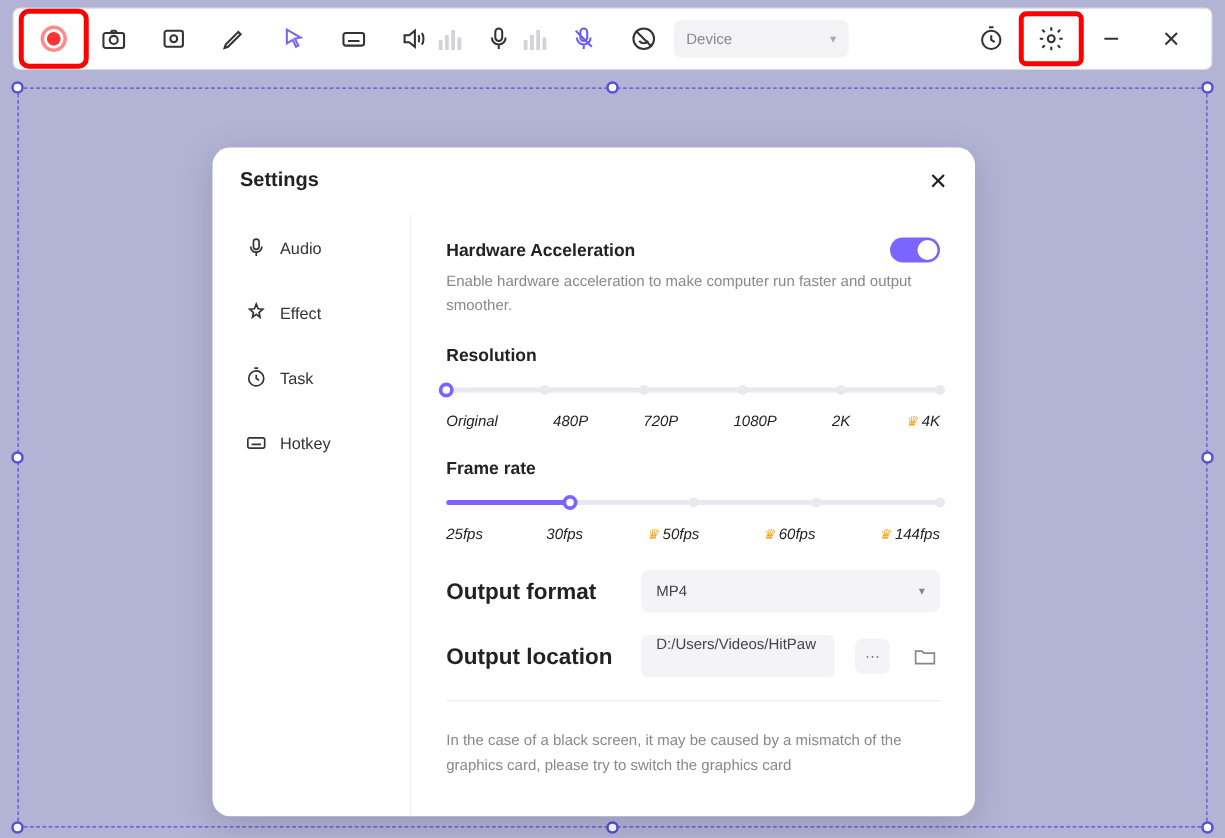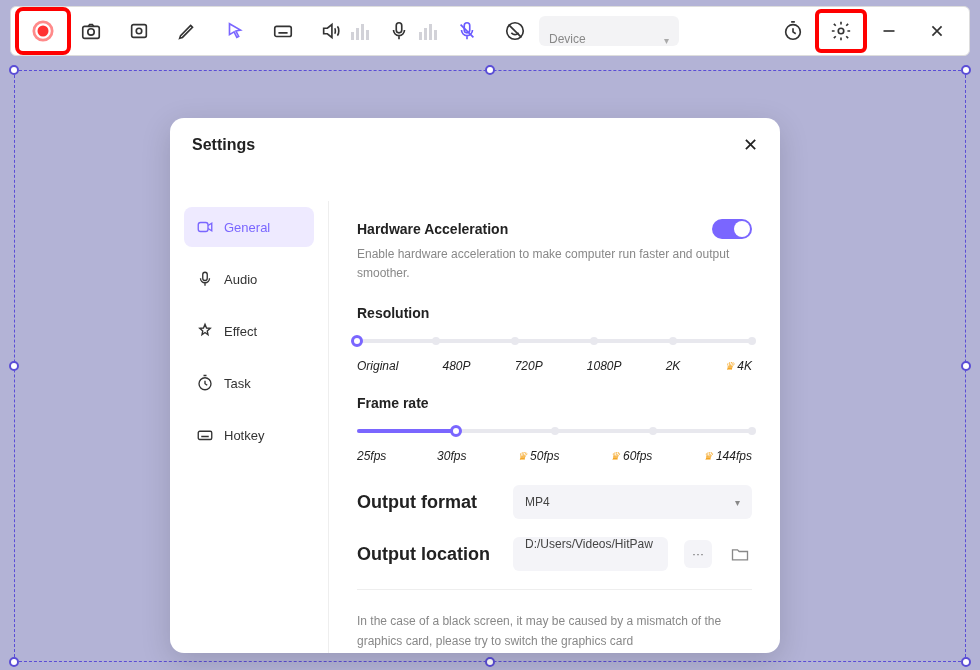--- a/index.html
+++ b/index.html
@@ -15,21 +15,21 @@
     width: 48px; height: 40px; display: flex; align-items: center; justify-content: center;
     border-radius: 4px; color: #333; position: relative; cursor: pointer;
   }
   .toolbar .icon-btn svg { width: 22px; height: 22px; stroke: #333; fill: none; stroke-width: 1.8; }
   .toolbar .record svg circle.inner { fill: #ff3333; stroke: none; }
   .toolbar .record svg circle.outer { stroke: #ff8a8a; stroke-width: 3; }
   .toolbar .cursor svg { stroke: #7a66ff; }
   .toolbar .mic-game svg { stroke: #6a5bff; }
   .toolbar .device {
     width: 140px; height: 30px; background: #f3f3f5; border-radius: 6px;
-    display: flex; align-items: flex-end; justify-content: space-between;
+    display: flex; align-items: center; justify-content: space-between;
     padding: 0 10px; font-size: 12px; color: #888; cursor: pointer;
   }
   .toolbar .spacer { flex: 1; }
   .toolbar .bars { display: flex; align-items: flex-end; gap: 2px; height: 18px; margin-left:-4px; margin-right:6px; }
   .toolbar .bars span { width: 3px; background: #d2d2d8; display: block; }
   .red-box { outline: 4px solid #ff0000; outline-offset: -2px; }
   .red-box.record { outline-offset: 0px; }
 
   
   .sel-rect {
@@ -44,21 +44,21 @@
   .h-bl { bottom:-6px; left:-6px; } .h-br { bottom:-6px; right:-6px; }
   .h-tm { top:-6px; left:50%; margin-left:-5px; }
   .h-bm { bottom:-6px; left:50%; margin-left:-5px; }
   .h-ml { left:-6px; top:50%; margin-top:-5px; }
   .h-mr { right:-6px; top:50%; margin-top:-5px; }
 
   
   .modal {
     position: absolute; left: 170px; top: 118px; width: 610px; height: 535px;
     background: #fff; border-radius: 14px; box-shadow: 0 8px 30px rgba(0,0,0,.15);
-    display: flex; flex-direction: column; gap: 29px;
+    display: flex; flex-direction: column;
   }
   .modal-header {
     height: 54px; padding: 0 22px; display: flex; align-items: center; justify-content: space-between;
   }
   .modal-header .title { font-size: 16px; font-weight: 700; color: #222; }
   .modal-header .close { font-size: 18px; color: #222; cursor: pointer; }
   .modal-body { flex:1; display:flex; overflow:hidden; }
 
   .sidebar { width: 158px; padding: 6px 14px; }
   .side-item {
@@ -216,27 +216,20 @@
     <div class="handle h-br"></div>
 </div>
 
 <div class="modal">
   <div class="modal-header">
     <div class="title">Settings</div>
     <div class="close">✕</div>
   </div>
   <div class="modal-body">
     <div class="sidebar">
-      <div class="side-item active">
-        <svg viewBox="0 0 24 24">
-            <rect x="3" y="6" width="13" height="12" rx="3"></rect>
-            <path d="M16 10l5-3v10l-5-3"></path>
-          </svg>
-        <span>General</span>
-      </div>
       <div class="side-item">
         <svg viewBox="0 0 24 24">
             <rect x="9" y="3" width="6" height="11" rx="3"></rect>
             <path d="M6 11a6 6 0 0012 0M12 17v4"></path>
           </svg>
         <span>Audio</span>
       </div>
       <div class="side-item">
         <svg viewBox="0 0 24 24">
             <path d="M12 3l2 5 5 .5-4 3.5 1 5-4-3-4 3 1-5-4-3.5 5-.5 2-5z"></path>

